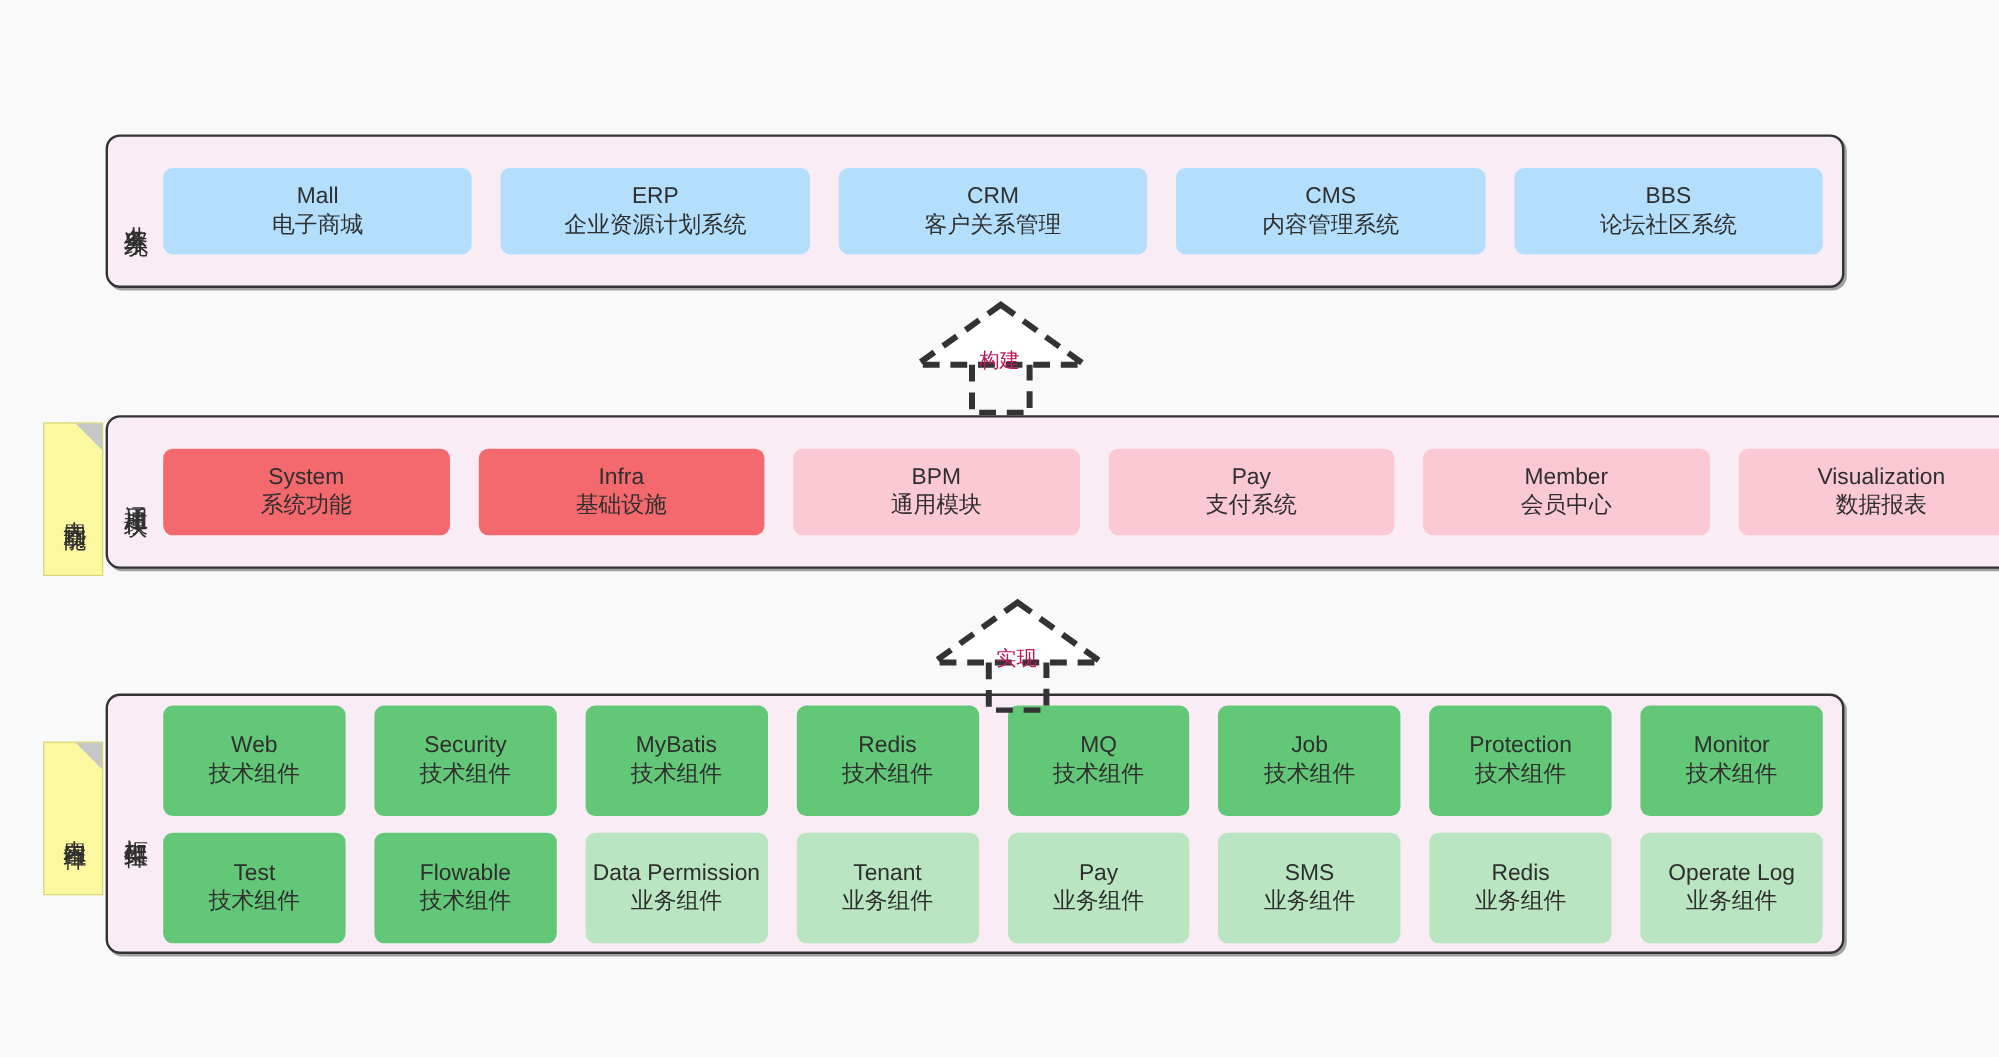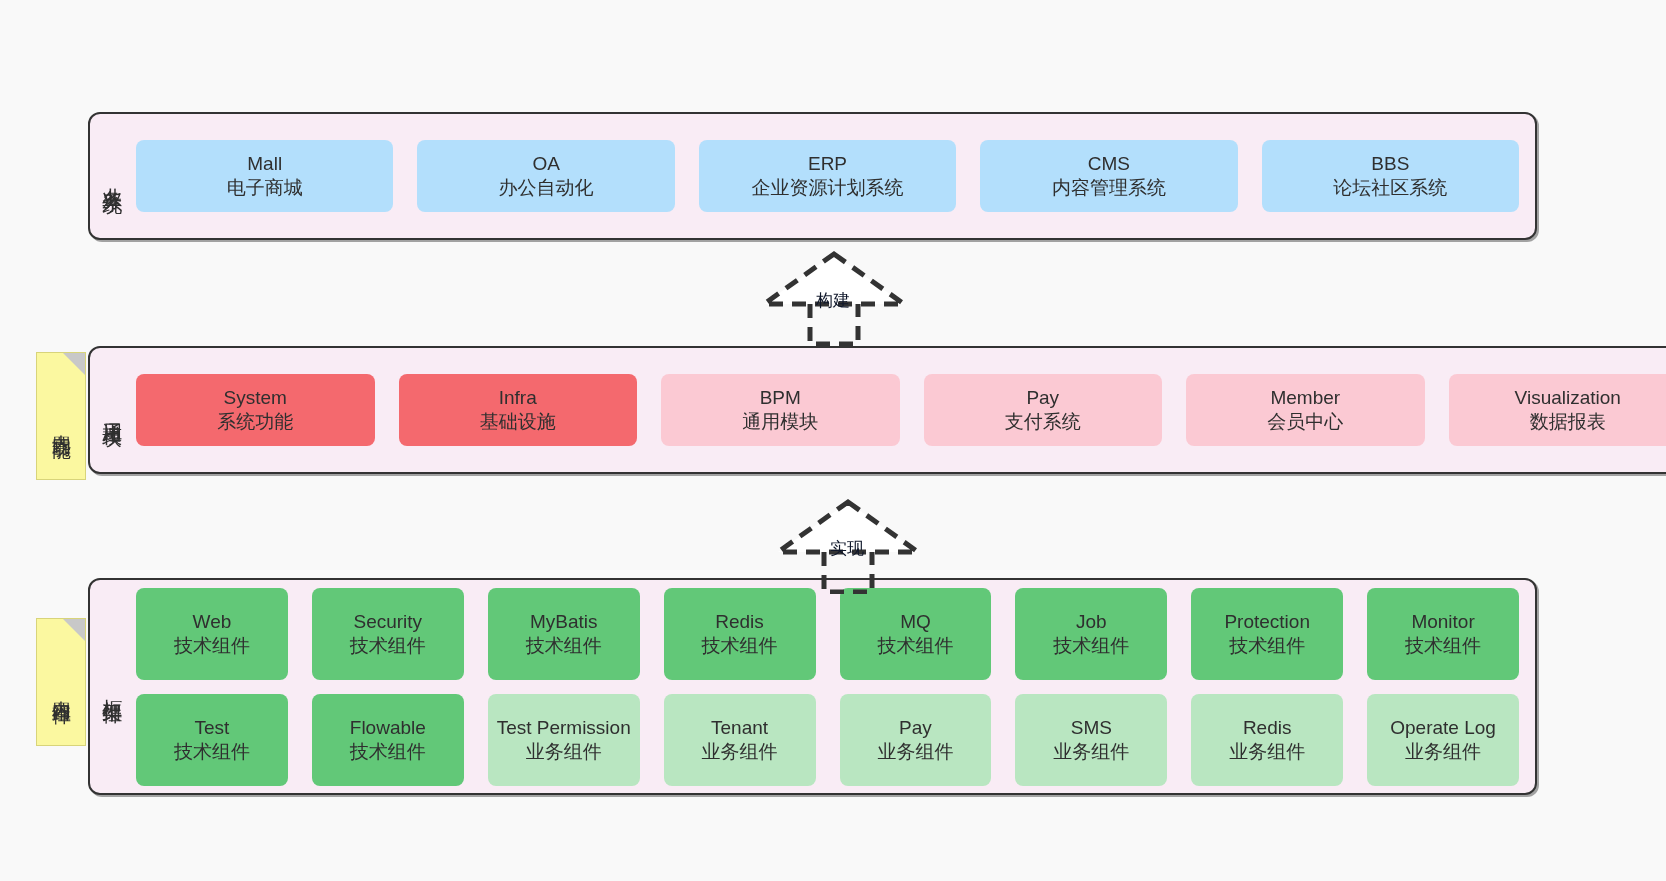--- a/index.html
+++ b/index.html
@@ -132,21 +132,21 @@
     border-top: 22px solid #c8c8c8;
   }
   .note-a { left: 36px; top: 352px; width: 50px; height: 128px; }
   .note-b { left: 36px; top: 618px; width: 50px; height: 128px; }
 
   
   .arrow { position: absolute; z-index: 2; }
   .arrow .arrow-label {
     position: absolute;
     font-size: 17px;
-    color: #0f172a;
+    color: #be185d;
     background: transparent;
     white-space: nowrap;
   }
   .arrow-1 { left: 744px; top: 248px; width: 180px; height: 98px; }
   .arrow-1 .arrow-label { left: 72px; top: 41px; }
   .arrow-2 { left: 758px; top: 496px; width: 180px; height: 98px; }
   .arrow-2 .arrow-label { left: 72px; top: 41px; }
 </style>
 </head>
 <body>
@@ -165,26 +165,26 @@
 
   <div class="layer layer-biz">
     <div class="layer-title">业务系统</div>
     <div class="layer-body">
       <div class="row">
         <div class="node blue">
           <span class="n-en">Mall</span>
           <span class="n-cn">电子商城</span>
         </div>
         <div class="node blue">
-          <span class="n-en">OA</span>
-          <span class="n-cn">办公自动化</span>
-        </div>
-        <div class="node blue">
           <span class="n-en">ERP</span>
           <span class="n-cn">企业资源计划系统</span>
+        </div>
+        <div class="node blue">
+          <span class="n-en">CRM</span>
+          <span class="n-cn">客户关系管理</span>
         </div>
         <div class="node blue">
           <span class="n-en">CMS</span>
           <span class="n-cn">内容管理系统</span>
         </div>
         <div class="node blue">
           <span class="n-en">BBS</span>
           <span class="n-cn">论坛社区系统</span>
         </div>
       </div>
@@ -281,21 +281,21 @@
       <div class="row">
         <div class="node green">
           <span class="n-en">Test</span>
           <span class="n-cn">技术组件</span>
         </div>
         <div class="node green">
           <span class="n-en">Flowable</span>
           <span class="n-cn">技术组件</span>
         </div>
         <div class="node lightgreen">
-          <span class="n-en">Test Permission</span>
+          <span class="n-en">Data Permission</span>
           <span class="n-cn">业务组件</span>
         </div>
         <div class="node lightgreen">
           <span class="n-en">Tenant</span>
           <span class="n-cn">业务组件</span>
         </div>
         <div class="node lightgreen">
           <span class="n-en">Pay</span>
           <span class="n-cn">业务组件</span>
         </div>

